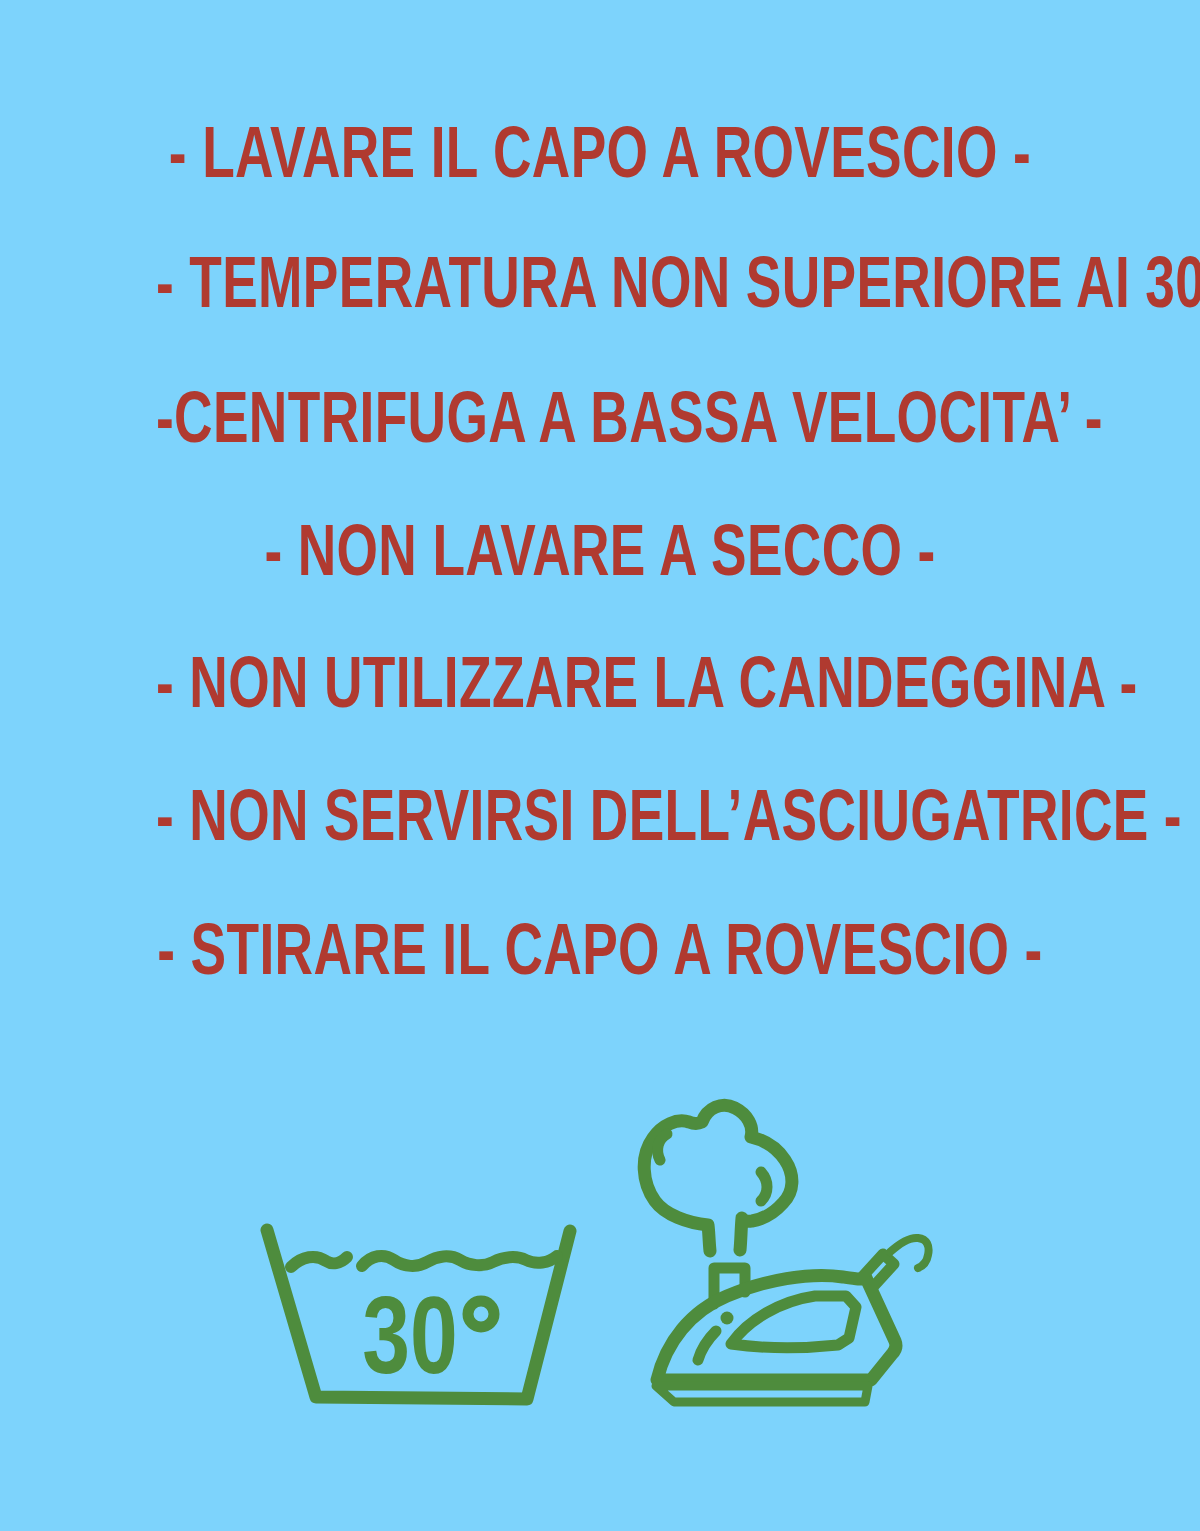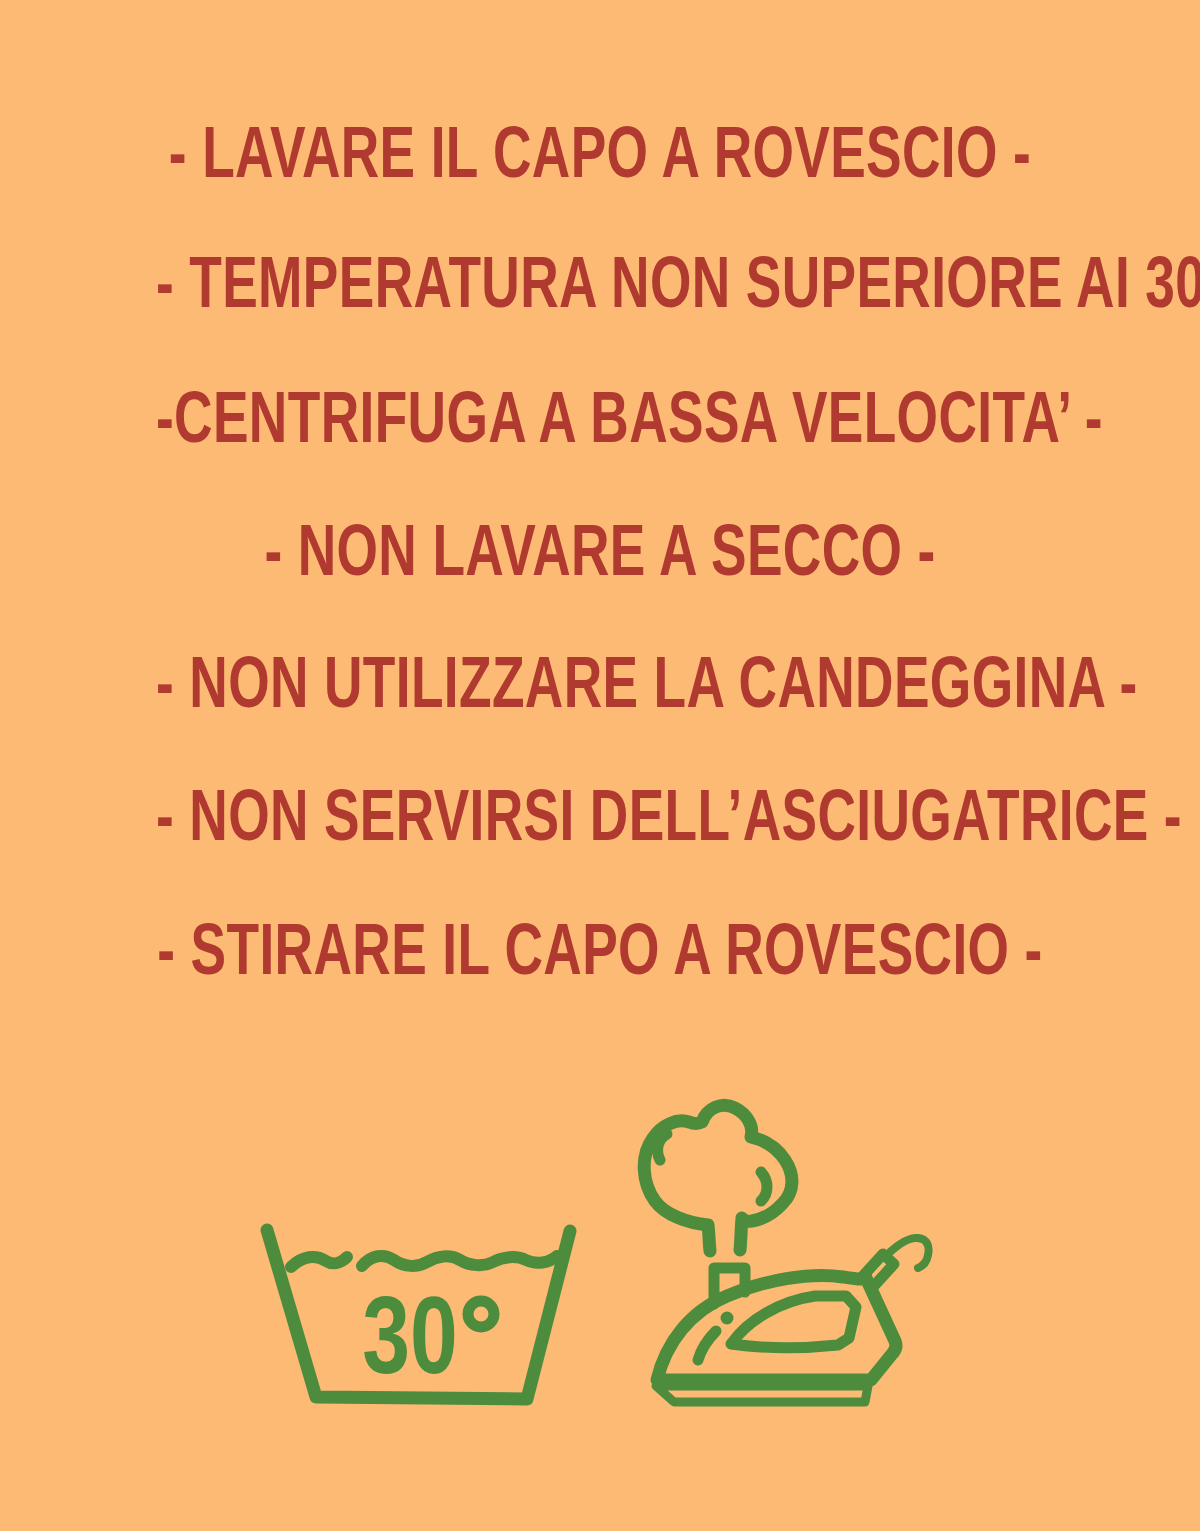--- a/index.html
+++ b/index.html
@@ -4,21 +4,21 @@
 <style>
   html, body {
     margin: 0;
     padding: 0;
     background: #ffffff;
   }
   .poster {
     position: relative;
     width: 1200px;
     height: 1531px;
-    background: #fdba74;
+    background: #7dd3fc;
     overflow: hidden;
     font-family: "Liberation Sans", sans-serif;
   }
   .care-line {
     position: absolute;
     left: 0;
     width: 100%;
     text-align: center;
     font-weight: bold;
     font-size: 72px;

